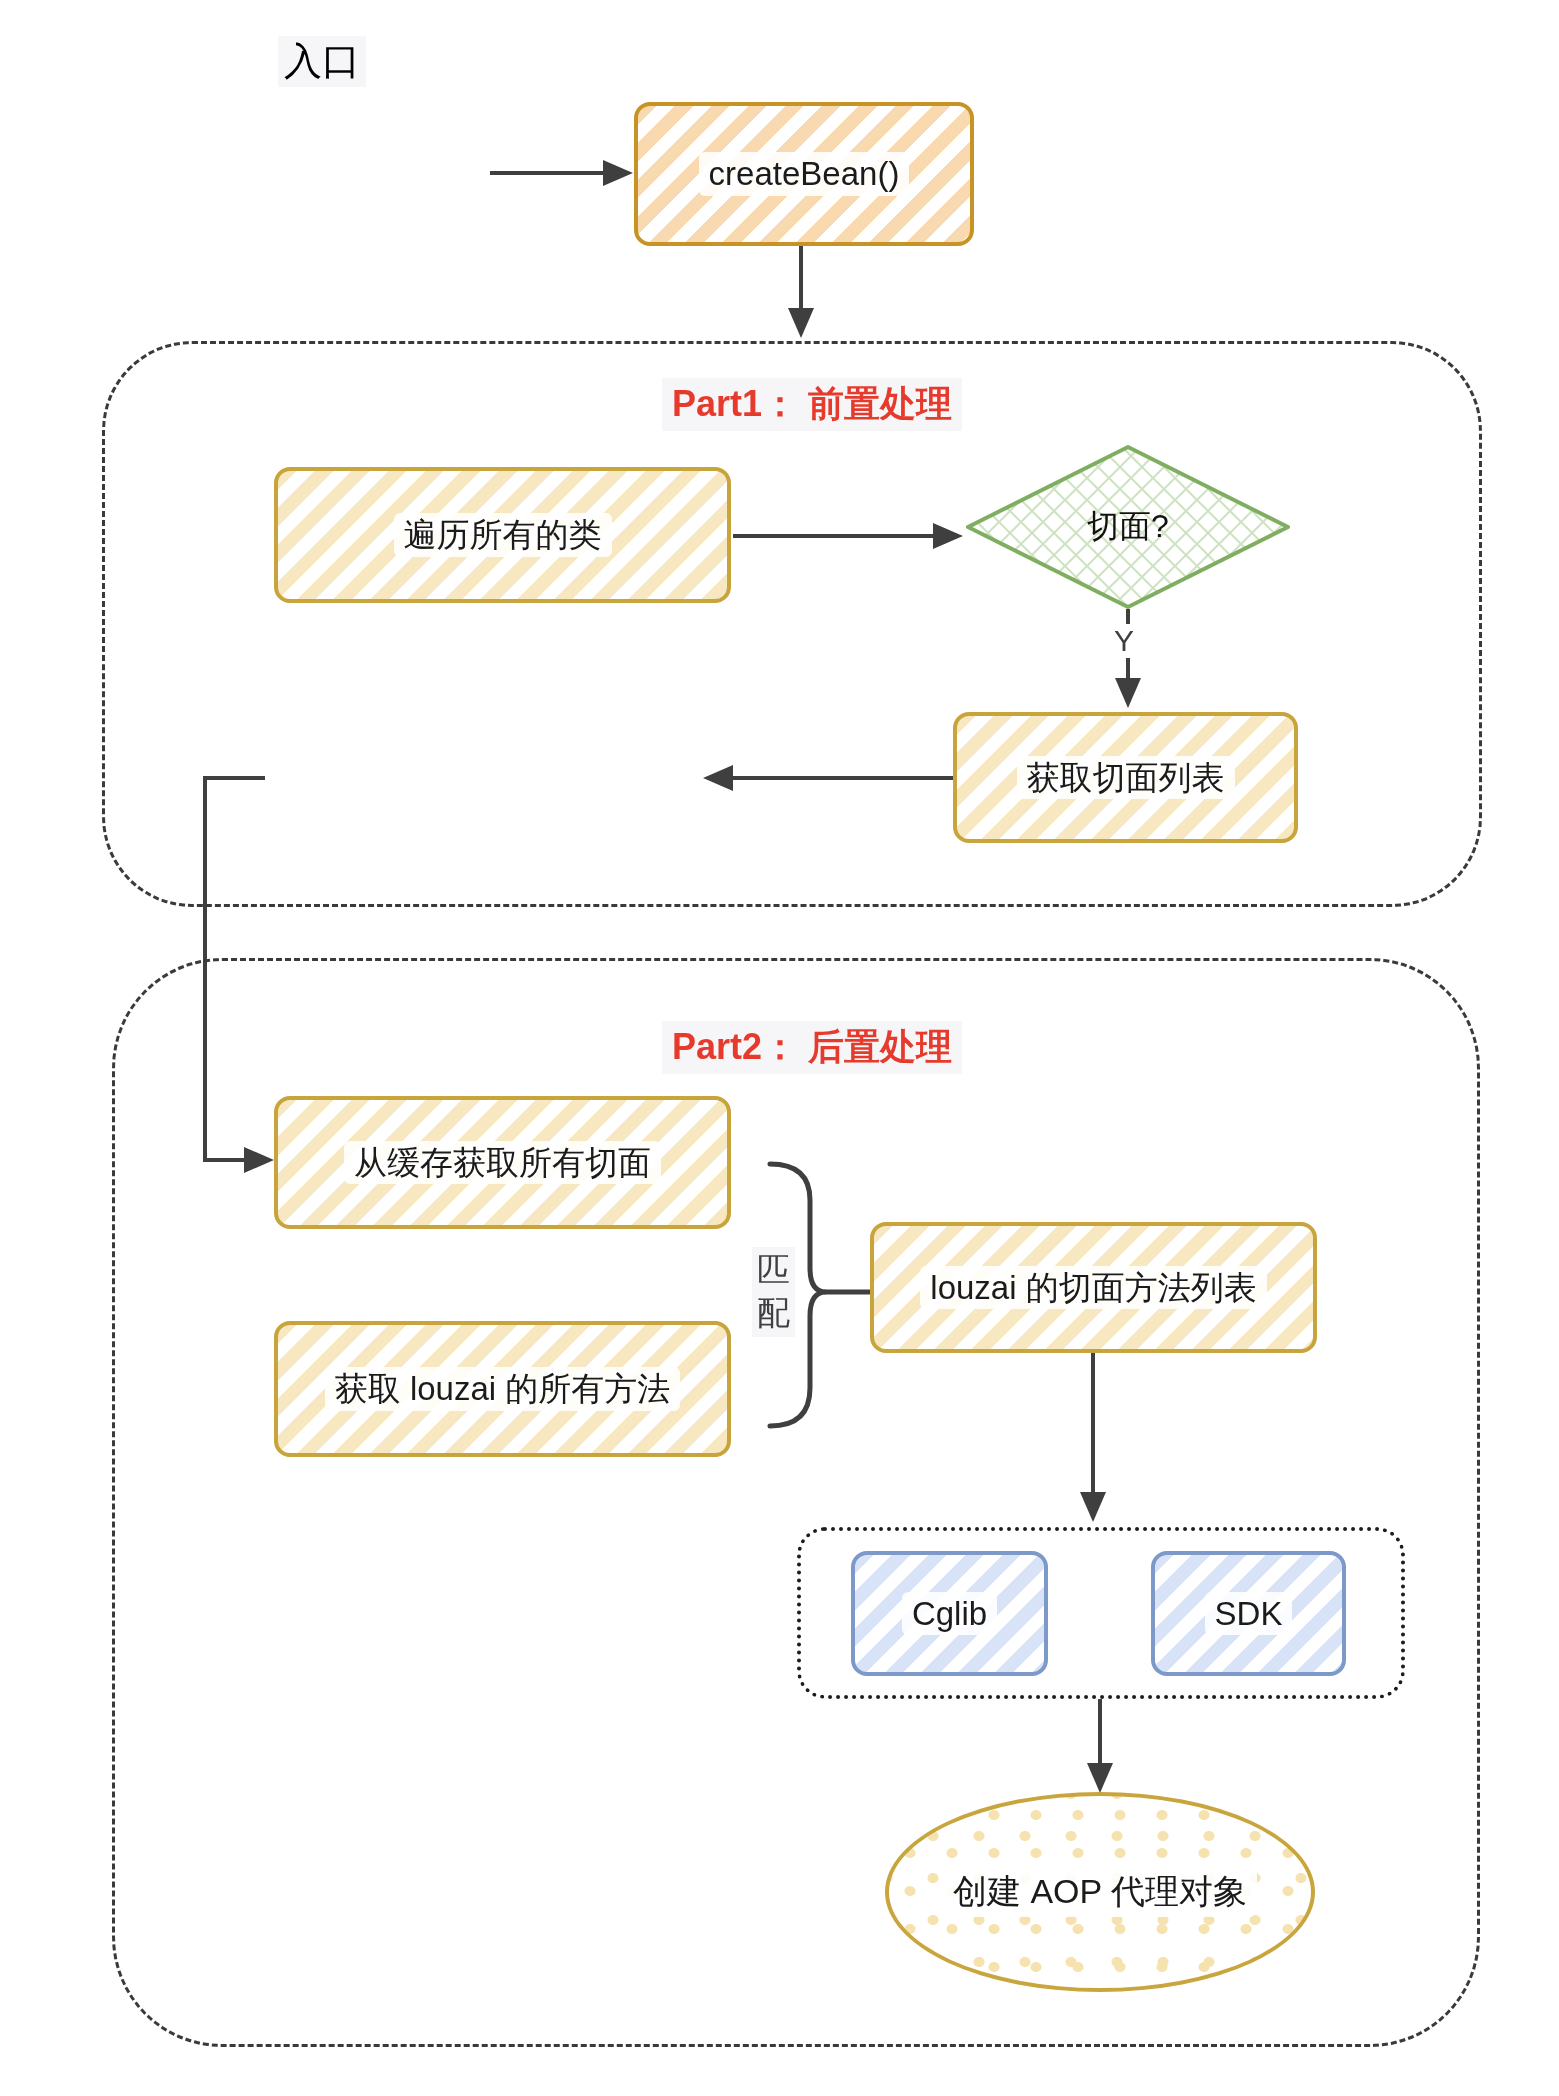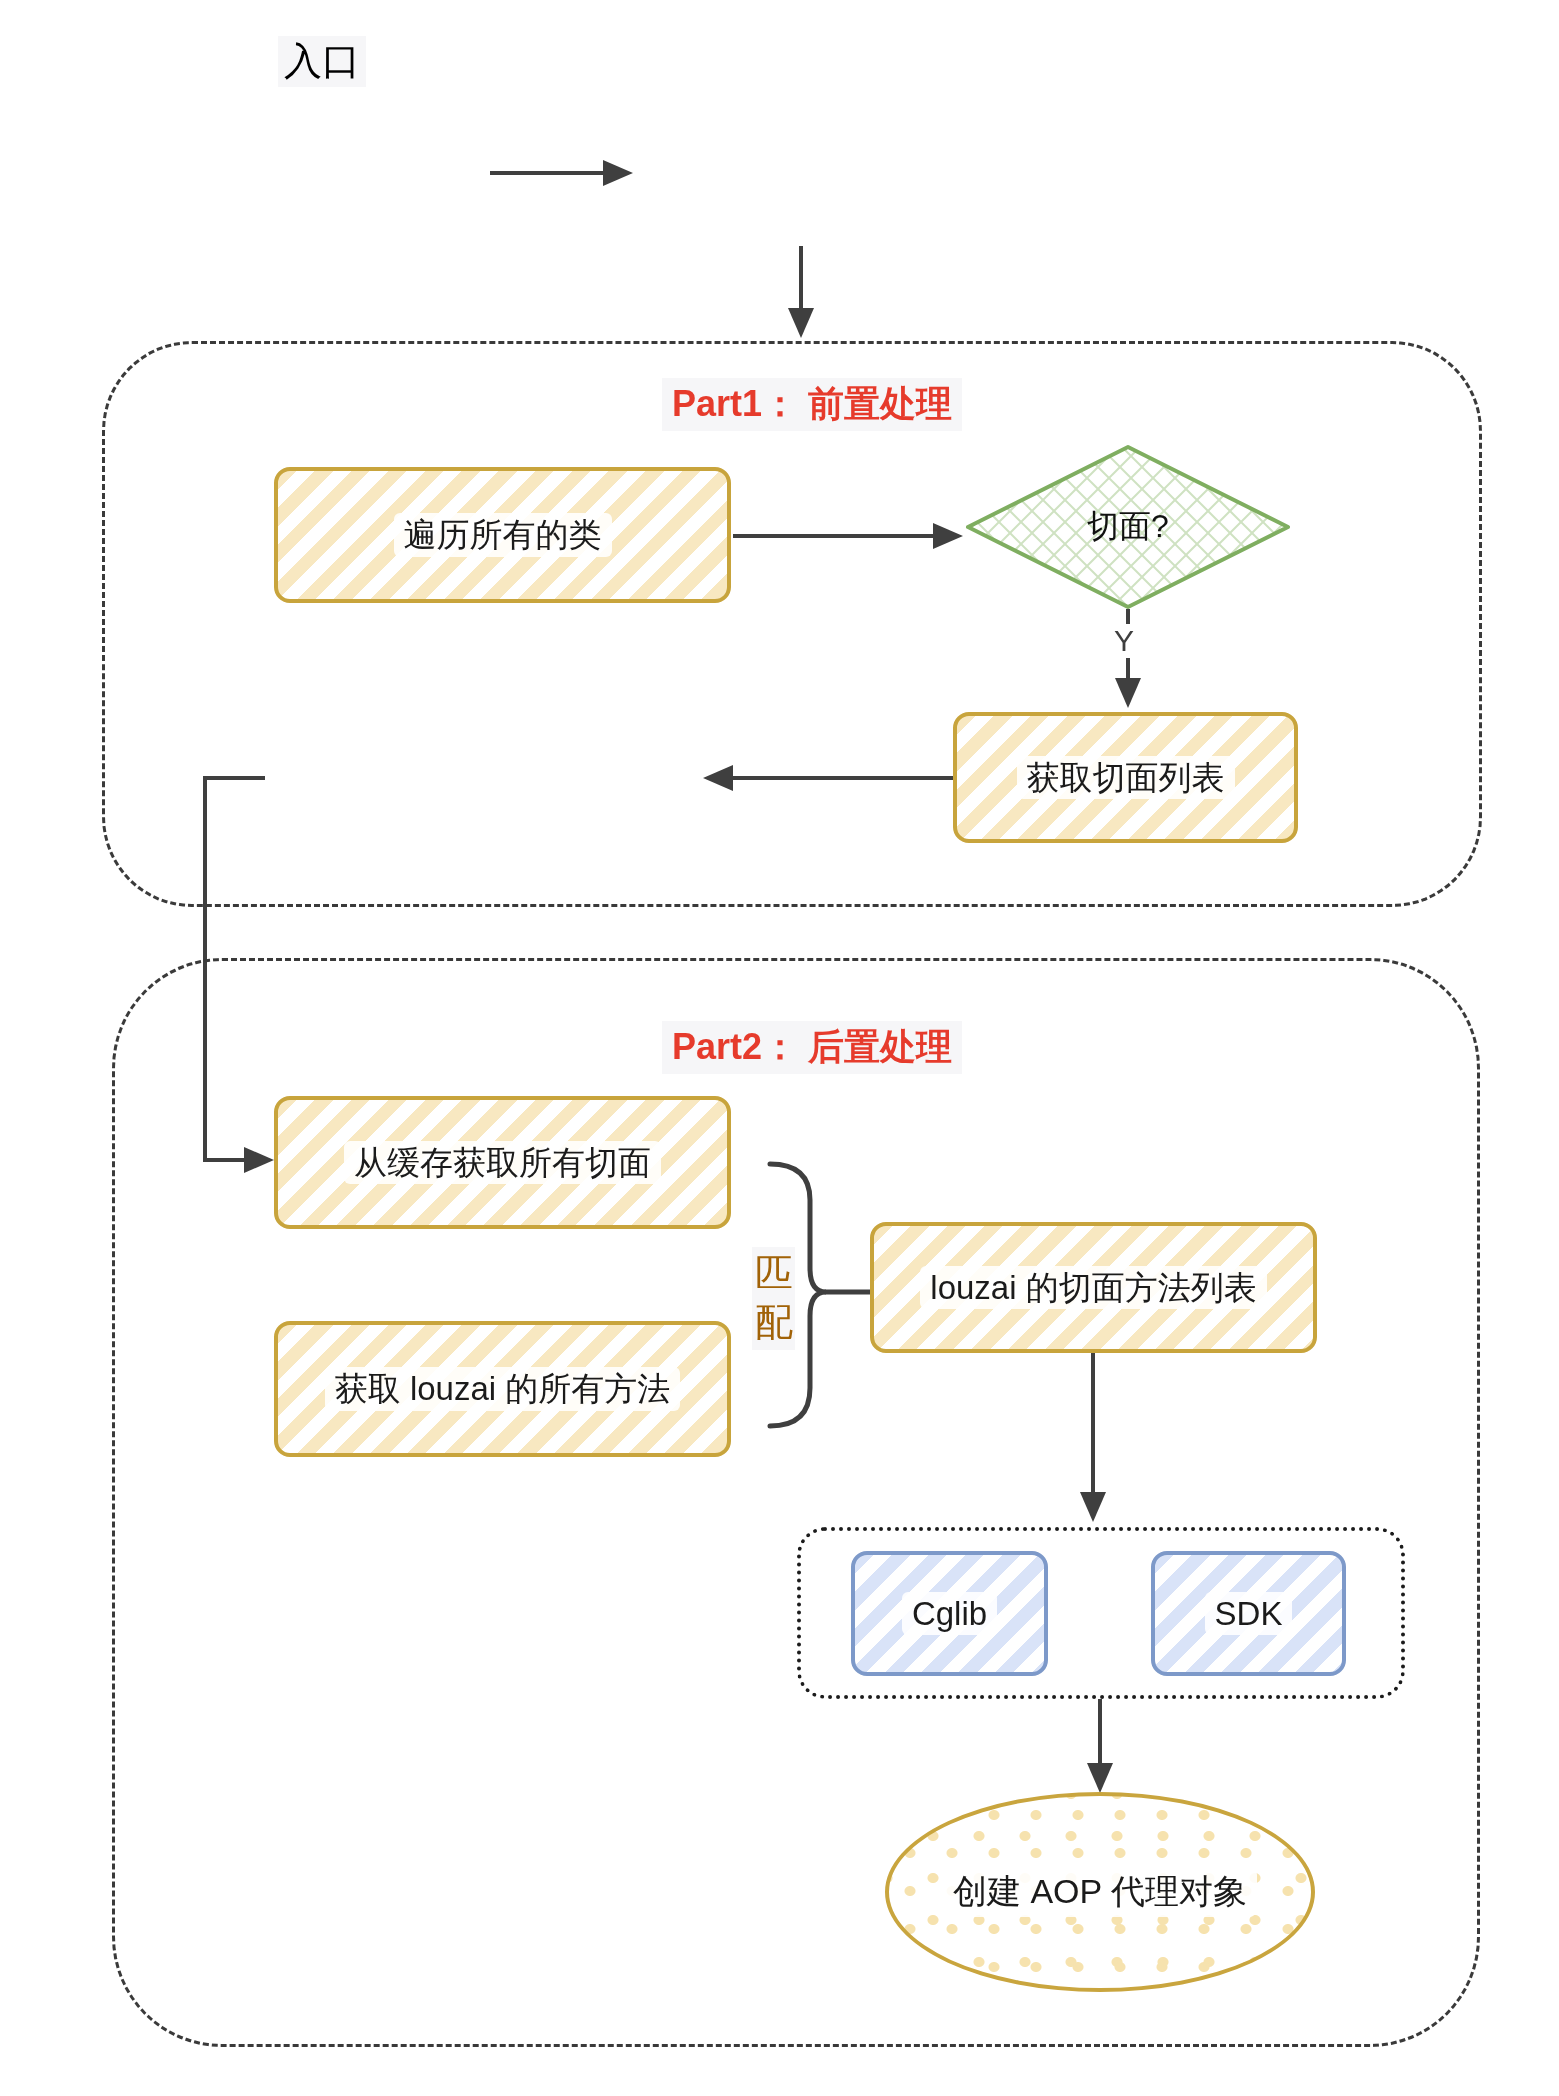--- a/index.html
+++ b/index.html
@@ -28,21 +28,21 @@
   
   .ln{position:absolute;background:#3F3F3F;}
   .ah{position:absolute;width:0;height:0;border-style:solid;border-color:transparent;}
   .ah.right{border-left:30px solid #3F3F3F;border-top-width:13px;border-bottom-width:13px;}
   .ah.left {border-right:30px solid #3F3F3F;border-top-width:13px;border-bottom-width:13px;}
   .ah.down {border-top:30px solid #3F3F3F;border-left-width:13px;border-right-width:13px;}
   
   .plain-label{position:absolute;font-size:38px;color:#000;background:#F6F6F8;padding:0 6px;}
   .y-label{position:absolute;font-size:30px;color:#3F3F3F;background:#ffffff;padding:0 6px;}
   .match-label{
-    position:absolute;width:37px;font-size:38px;line-height:1.3;color:#a16207;
+    position:absolute;width:37px;font-size:33px;line-height:1.3;color:#404040;
     background:#F6F6F8;text-align:center;word-break:break-all;padding:2px 3px;
   }
   .diamond-wrap{position:absolute;}
   .diamond-text{
     position:absolute;width:100%;height:100%;top:0;left:0;display:flex;
     align-items:center;justify-content:center;font-size:32px;color:#111;
   }
   .ellipse{
     position:absolute;border:4px solid #C9A53E;border-radius:50%;
     display:flex;align-items:center;justify-content:center;font-size:34px;
@@ -57,20 +57,23 @@
 <body>
 
 <div id="canvas">
 
   <div class="plain-label" style="left:278px;top:36px;">入口</div>
 
 
   <div class="ln" style="left:490px;top:171px;width:118px;height:4px;"></div>
   <div class="ah right" style="left:603px;top:160px;"></div>
 
+  <div class="box orange" style="left:634px;top:102px;width:340px;height:144px;">
+    <span class="txt">createBean()</span>
+  </div>
 
   <div class="ln" style="left:799px;top:246px;width:4px;height:64px;"></div>
   <div class="ah down" style="left:788px;top:308px;"></div>
 
   <div class="dashed-rect" style="left:102px;top:341px;width:1380px;height:566px;border-radius:90px;"></div>
   <div class="sec-title" style="left:662px;top:378px;">Part1： 前置处理</div>
 
   <div class="box yellow" style="left:274px;top:467px;width:457px;height:136px;">
     <span class="txt">遍历所有的类</span>
   </div>

